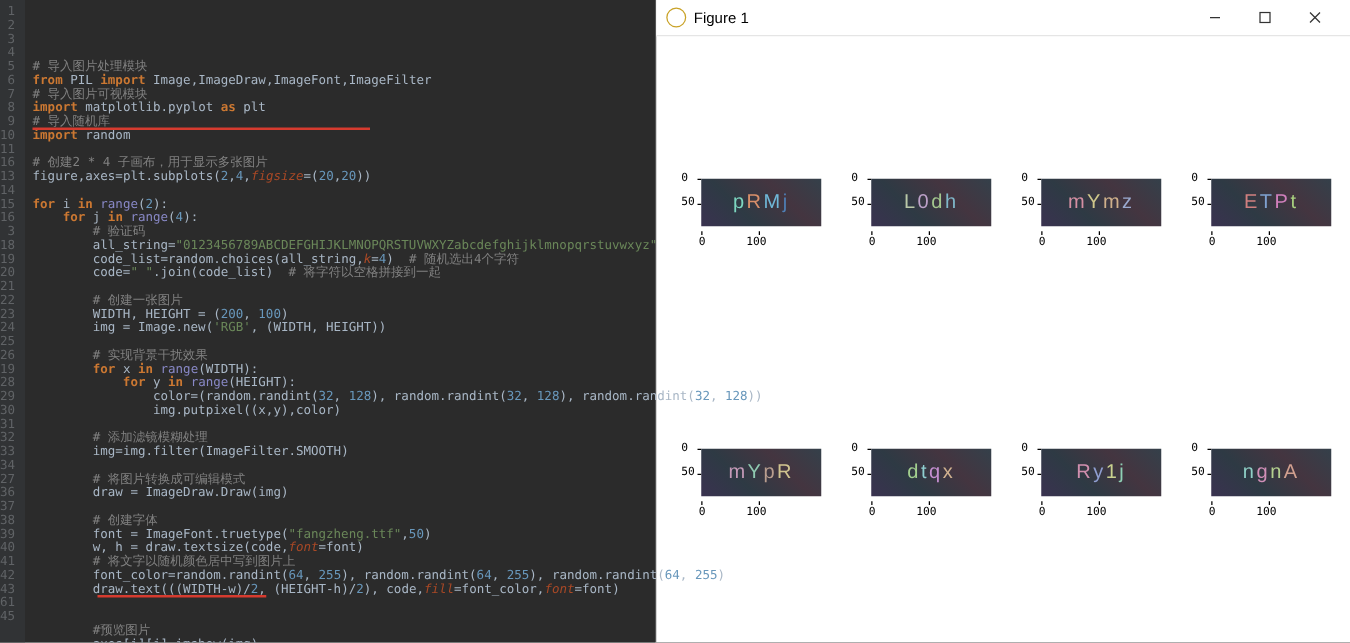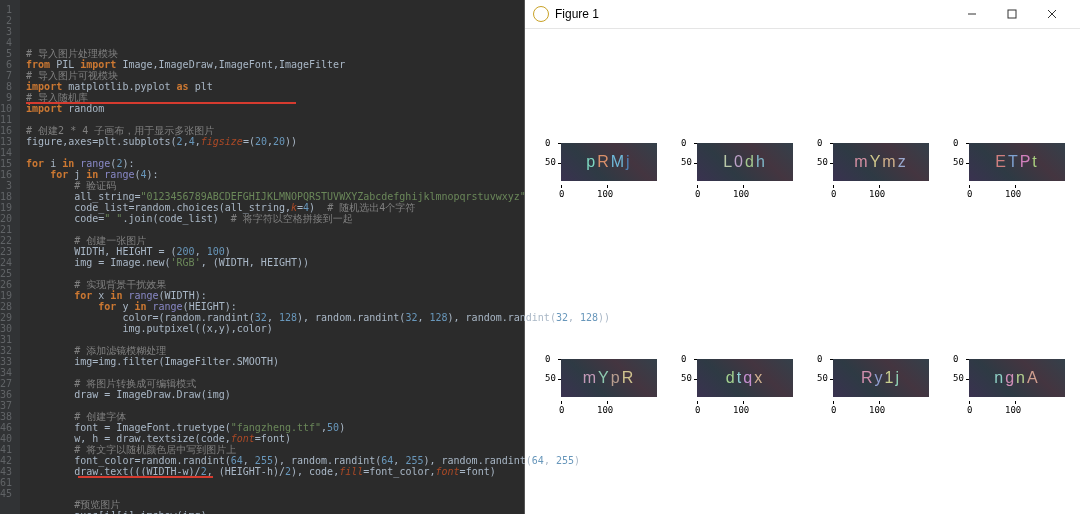--- a/index.html
+++ b/index.html
@@ -153,21 +153,21 @@
       <div>29</div>
       <div>30</div>
       <div>31</div>
       <div>32</div>
       <div>33</div>
       <div>34</div>
       <div>27</div>
       <div>36</div>
       <div>37</div>
       <div>38</div>
-      <div>46</div>
+      <div>39</div>
       <div>40</div>
       <div>41</div>
       <div>42</div>
       <div>43</div>
       <div>61</div>
       <div>45</div>
     </div>
   <div class="code" id="code">
     <div class="underline1"></div>
     <div class="underline2"></div>

